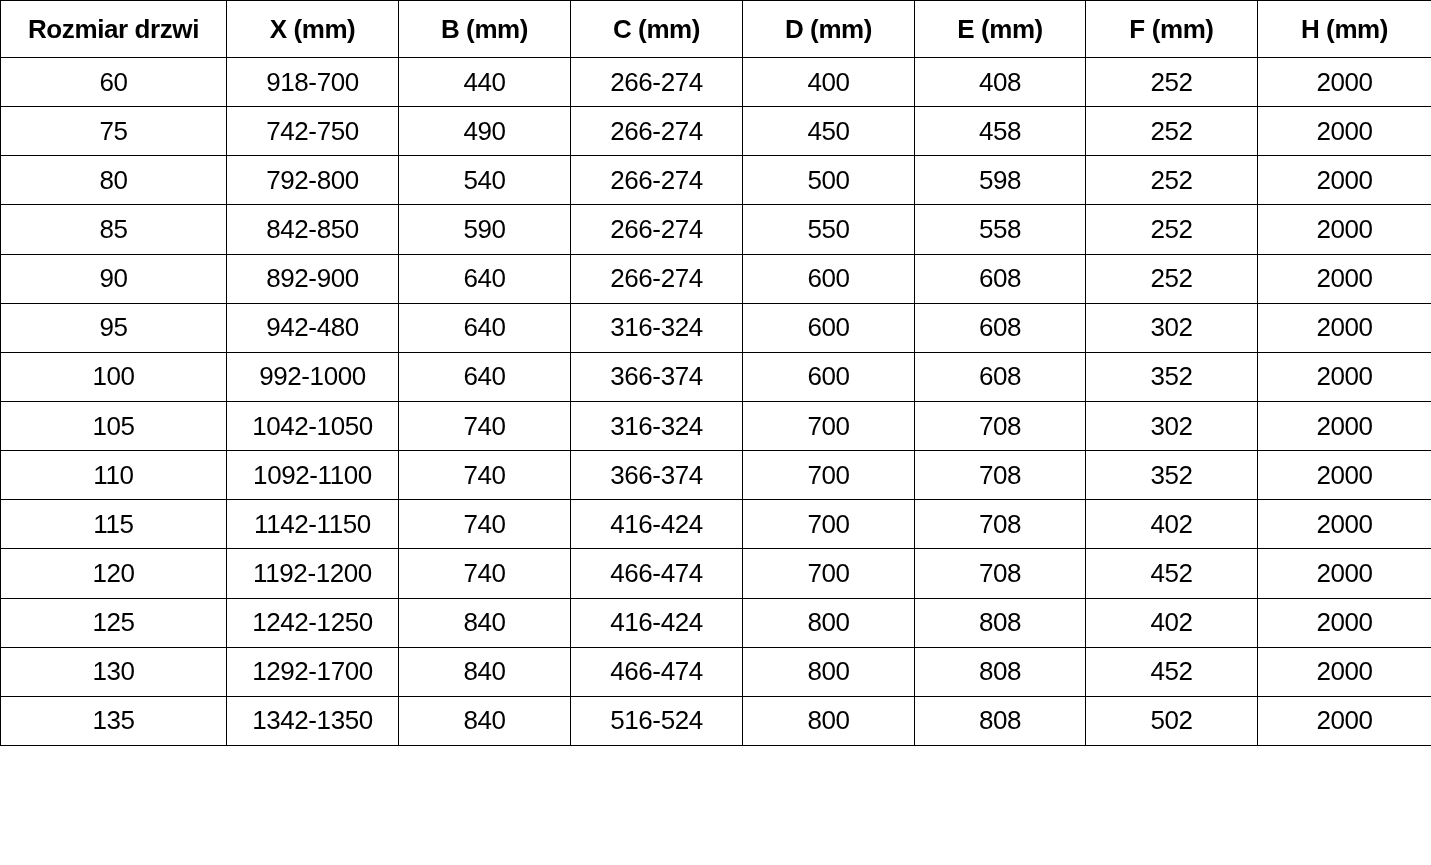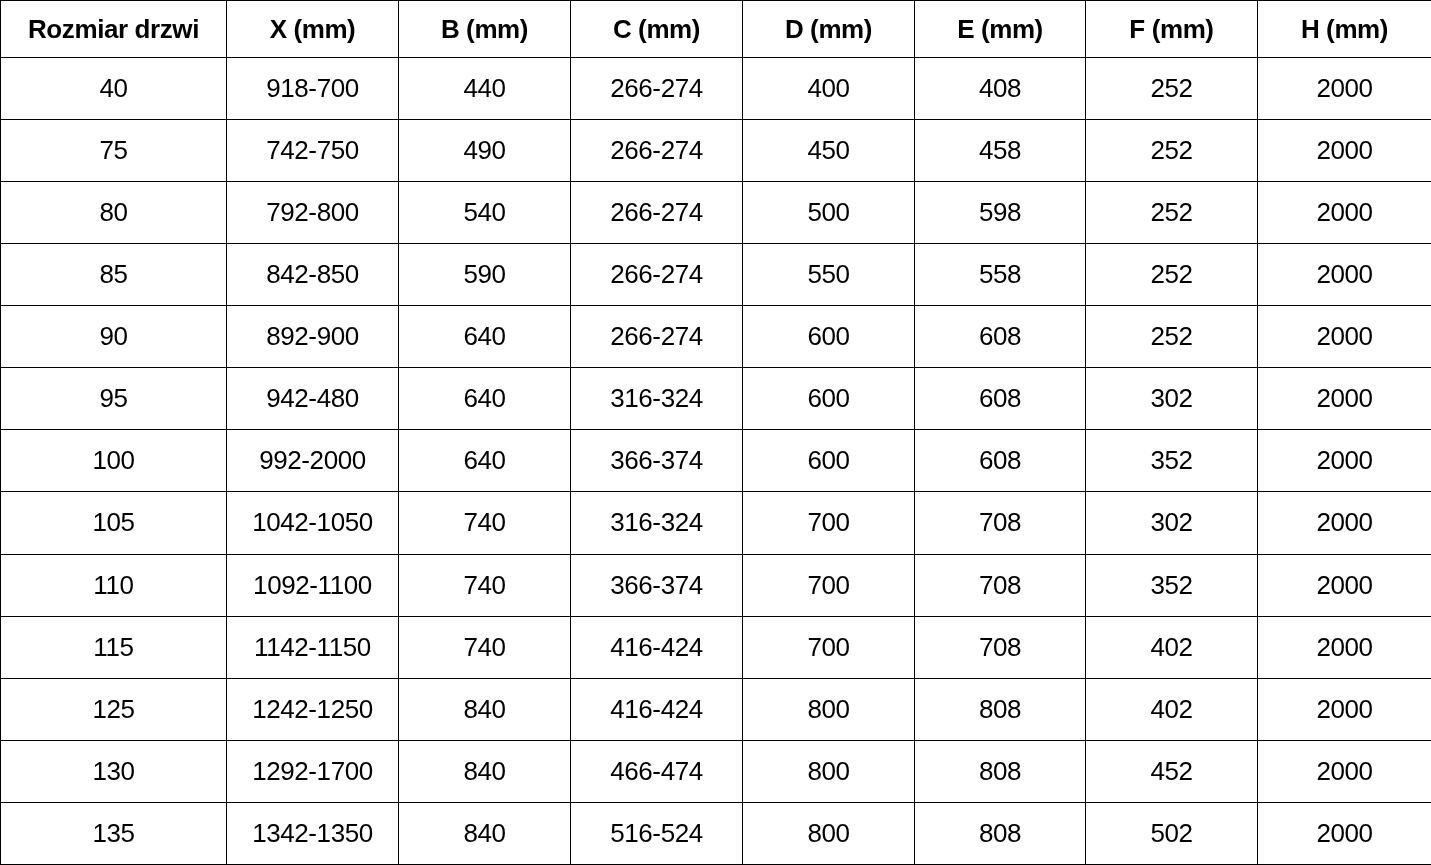--- a/index.html
+++ b/index.html
@@ -2,21 +2,21 @@
 <html><head>
 <meta charset="utf-8">
 <style>
   html, body {
     margin: 0;
     padding: 0;
     background: #ffffff;
   }
   table.dim-table {
     width: 1431px;
-    height: 865px;
+    height: 746px;
     border-collapse: collapse;
     table-layout: fixed;
     font-family: "Liberation Sans", sans-serif;
     color: #000000;
     background: #ffffff;
   }
   table.dim-table th,
   table.dim-table td {
     border: 1px solid #000000;
     text-align: center;
@@ -59,21 +59,21 @@
       <th>B (mm)</th>
       <th>C (mm)</th>
       <th>D (mm)</th>
       <th>E (mm)</th>
       <th>F (mm)</th>
       <th>H (mm)</th>
     </tr>
   </thead>
   <tbody id="body-rows">
   <tr>
-        <td>40</td>
+        <td>60</td>
         <td>918-700</td>
         <td>440</td>
         <td>266-274</td>
         <td>400</td>
         <td>408</td>
         <td>252</td>
         <td>2000</td>
       </tr>
       <tr>
         <td>75</td>
@@ -120,21 +120,21 @@
         <td>942-480</td>
         <td>640</td>
         <td>316-324</td>
         <td>600</td>
         <td>608</td>
         <td>302</td>
         <td>2000</td>
       </tr>
       <tr>
         <td>100</td>
-        <td>992-2000</td>
+        <td>992-1000</td>
         <td>640</td>
         <td>366-374</td>
         <td>600</td>
         <td>608</td>
         <td>352</td>
         <td>2000</td>
       </tr>
       <tr>
         <td>105</td>
         <td>1042-1050</td>
@@ -156,20 +156,30 @@
         <td>2000</td>
       </tr>
       <tr>
         <td>115</td>
         <td>1142-1150</td>
         <td>740</td>
         <td>416-424</td>
         <td>700</td>
         <td>708</td>
         <td>402</td>
+        <td>2000</td>
+      </tr>
+      <tr>
+        <td>120</td>
+        <td>1192-1200</td>
+        <td>740</td>
+        <td>466-474</td>
+        <td>700</td>
+        <td>708</td>
+        <td>452</td>
         <td>2000</td>
       </tr>
       <tr>
         <td>125</td>
         <td>1242-1250</td>
         <td>840</td>
         <td>416-424</td>
         <td>800</td>
         <td>808</td>
         <td>402</td>

